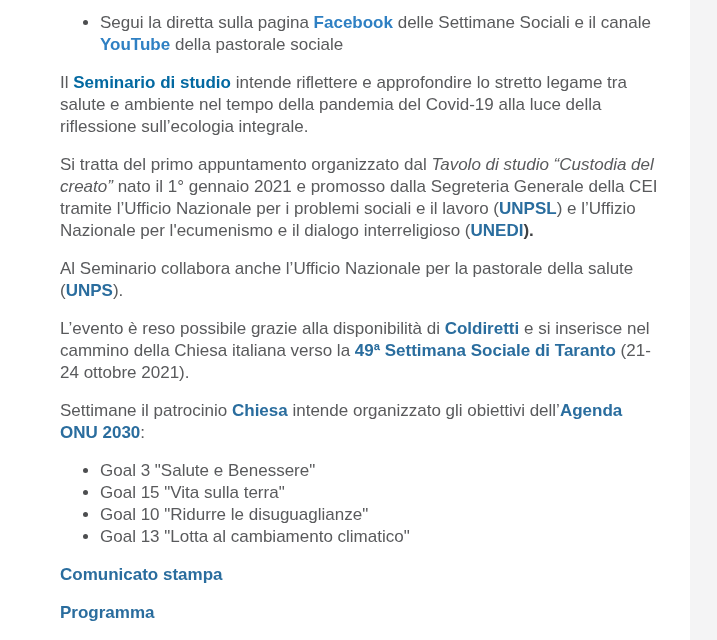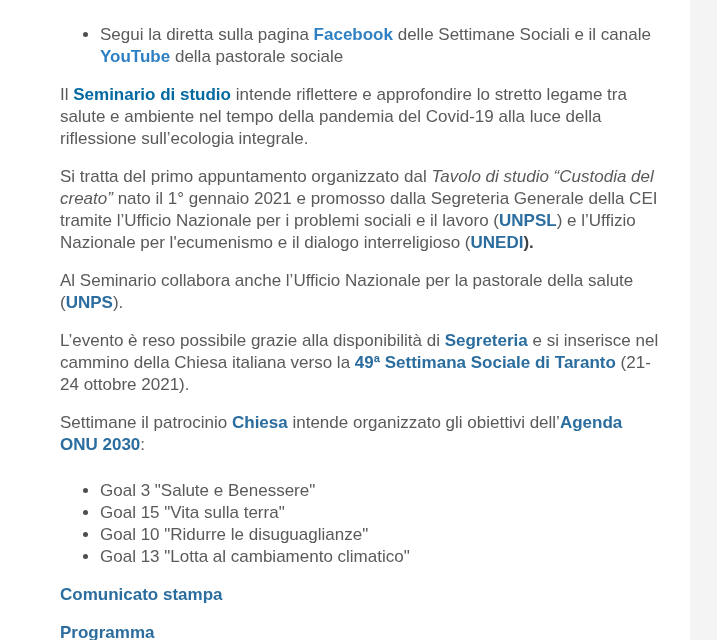--- a/index.html
+++ b/index.html
@@ -6,21 +6,21 @@
   body{
     width:717px;height:640px;overflow:hidden;position:relative;
     background:#ffffff;
     font-family:"Liberation Sans","DejaVu Sans",sans-serif;
     font-size:17px;line-height:22px;color:#595a5c;
   }
   .content{
     position:absolute;left:0;top:0;box-sizing:border-box;
     width:690px;padding:0 28px 0 60px;
   }
-  ul.bullet-list{margin:24px 0 16px;padding-left:40px;list-style:disc;}
+  ul.bullet-list{margin:12px 0 16px;padding-left:40px;list-style:disc;}
   ul.bullet-list li{color:#595a5c;}
   ul.bullet-list li::marker{color:#4d4e50;}
   p{margin:16px 0;}
   .body-bold{font-weight:700;color:#0369a1;}
   .bold-dark{font-weight:700;color:#3f4042;font-style:normal;}
   em.it{font-style:italic;}
   a.link{font-weight:700;text-decoration:none;cursor:pointer;}
   a.bright{color:var(--link-bright,#2f80c3);}
   a.dark{color:var(--link-dark,#2a6d9e);}
   .link-para{margin:16px 0;}
@@ -46,21 +46,21 @@
 
   <p>
     <span>Si tratta del primo appuntamento organizzato dal </span><em class="it">Tavolo di studio “Custodia del creato”</em><span> nato il 1° gennaio 2021 e promosso dalla Segreteria Generale della CEI tramite l’Ufficio Nazionale per i problemi sociali e il lavoro (</span><a class="link dark">UNPSL</a><span>) e l’Uffizio Nazionale per l'ecumenismo e il dialogo interreligioso (</span><a class="link dark">UNEDI</a><span class="bold-dark">).</span>
   </p>
 
   <p>
     <span>Al Seminario collabora anche l’Ufficio Nazionale per la pastorale della salute (</span><a class="link dark">UNPS</a><span>).</span>
   </p>
 
   <p>
-    <span>L’evento è reso possibile grazie alla disponibilità di </span><a class="link dark">Segreteria</a><span> e si inserisce nel cammino della Chiesa italiana verso la </span><a class="link dark">49ª Settimana Sociale di Taranto</a><span> (21-24 ottobre 2021).</span>
+    <span>L’evento è reso possibile grazie alla disponibilità di </span><a class="link dark">Coldiretti</a><span> e si inserisce nel cammino della Chiesa italiana verso la </span><a class="link dark">49ª Settimana Sociale di Taranto</a><span> (21-24 ottobre 2021).</span>
   </p>
 
   <p>
     <span>Settimane il patrocinio </span><a class="link dark">Chiesa</a><span> intende organizzato gli obiettivi dell’</span><a class="link dark">Agenda ONU 2030</a><span>:</span>
   </p>
 
   <ul class="bullet-list">
     <li>Goal 3 "Salute e Benessere"</li>
     <li>Goal 15 "Vita sulla terra"</li>
     <li>Goal 10 "Ridurre le disuguaglianze"</li>

